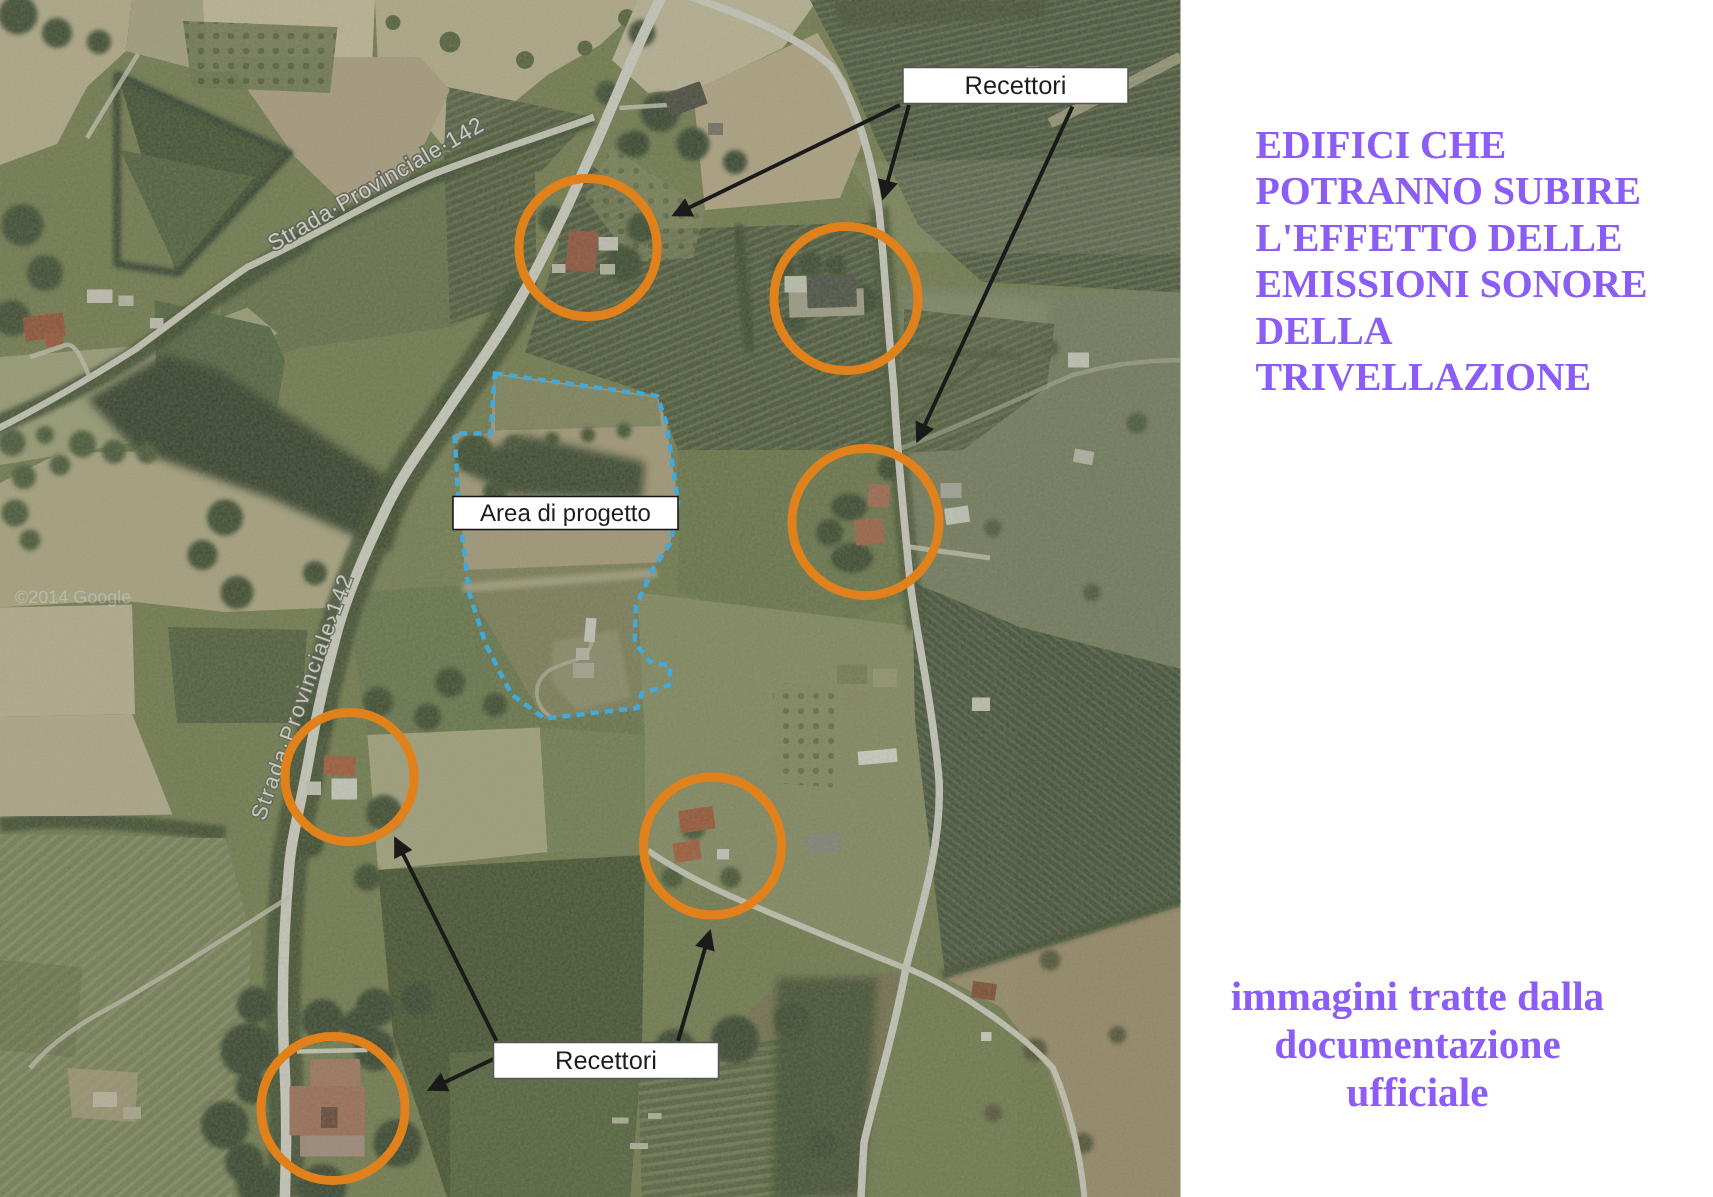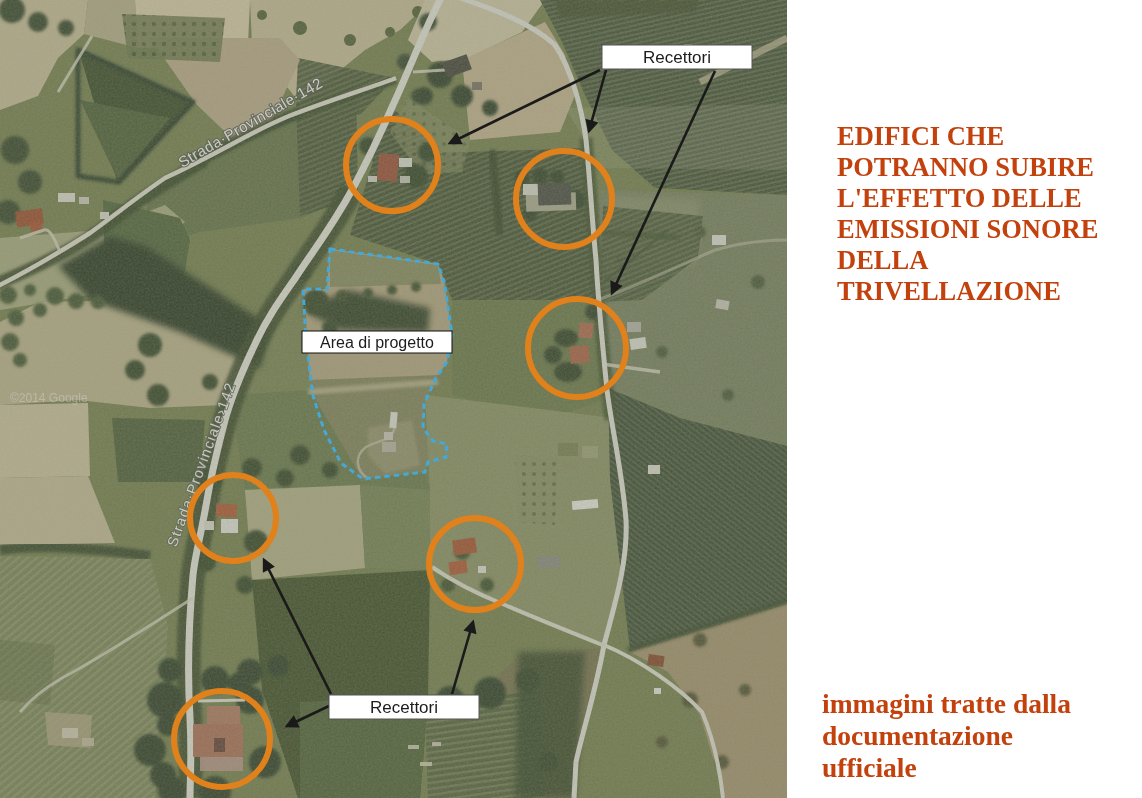--- a/index.html
+++ b/index.html
@@ -1,18 +1,18 @@
 <!DOCTYPE html>
 <html><head>
 <meta charset="utf-8">
 <style>
   html,body{margin:0;padding:0;background:#ffffff;}
   body{width:1142px;height:798px;position:relative;overflow:hidden;
        font-family:"Liberation Sans",sans-serif;}
-  .rtext{position:absolute;font-family:"Liberation Serif",serif;font-weight:bold;color:#c2410c;margin-top:40px;}
+  .rtext{position:absolute;font-family:"Liberation Serif",serif;font-weight:bold;color:#8b5cf6;}
 </style>
 </head>
 <body>
 
 <svg width="787" height="798" viewBox="0 0 787 798" style="position:absolute;left:0;top:0" xmlns="http://www.w3.org/2000/svg">
   <defs>
     <filter id="soft" x="-30%" y="-30%" width="160%" height="160%">
       <feGaussianBlur stdDeviation="3"></feGaussianBlur>
     </filter>
     <filter id="soft2" x="-30%" y="-30%" width="160%" height="160%">
@@ -516,14 +516,14 @@
 
   <g>
       <rect x="329" y="695" width="150" height="24" fill="#ffffff" stroke="#555555" stroke-width="1"></rect>
   <text x="404" y="712.5" text-anchor="middle" font-family="Liberation Sans,sans-serif" font-size="17" fill="#1c1c1c">Recettori</text>
     </g>
 </svg>
 
 <div class="rtext" style="left:837px;top:81px;width:292px;font-size:26.5px;line-height:31px;">
 EDIFICI CHE POTRANNO SUBIRE L'EFFETTO DELLE EMISSIONI SONORE DELLA TRIVELLAZIONE</div>
 
-<div class="rtext" style="left:822px;top:648px;width:300px;font-size:27.5px;line-height:32px;">
+<div class="rtext" style="left:795px;top:648px;width:300px;font-size:27.5px;line-height:32px;text-align:center;">
 immagini tratte dalla<br>documentazione<br>ufficiale</div>
 
 </body></html>

